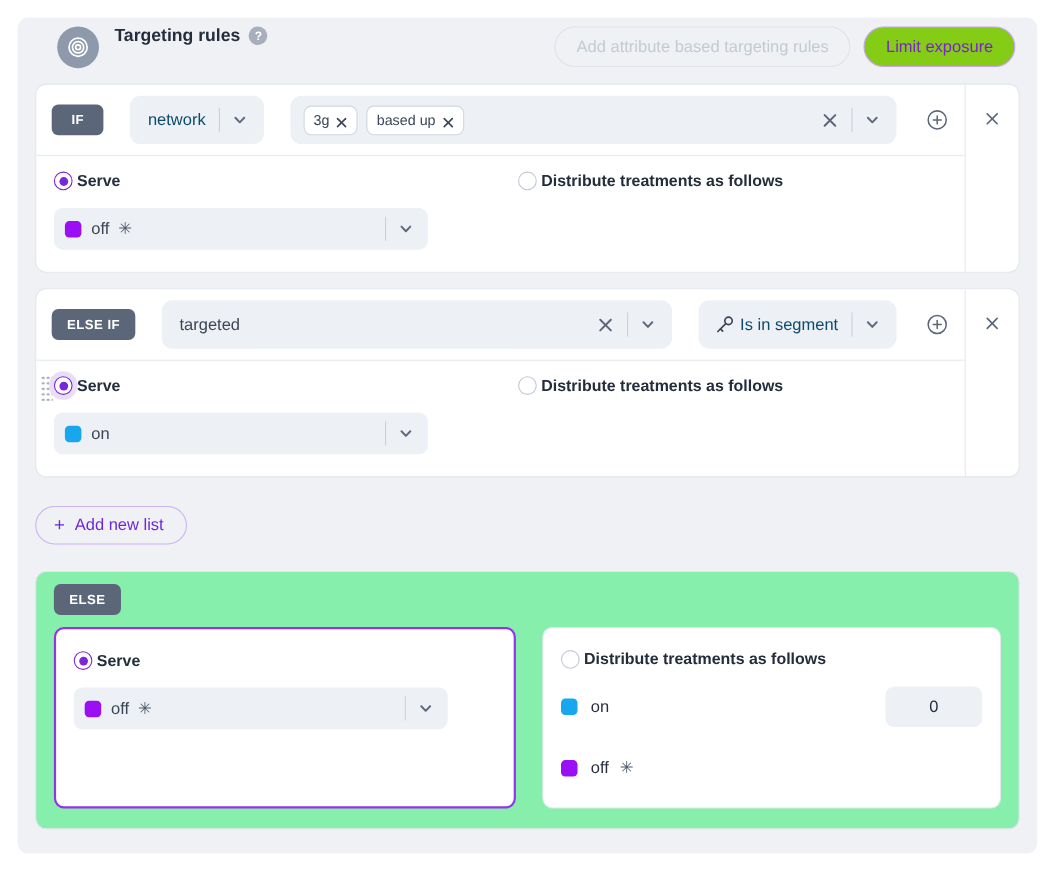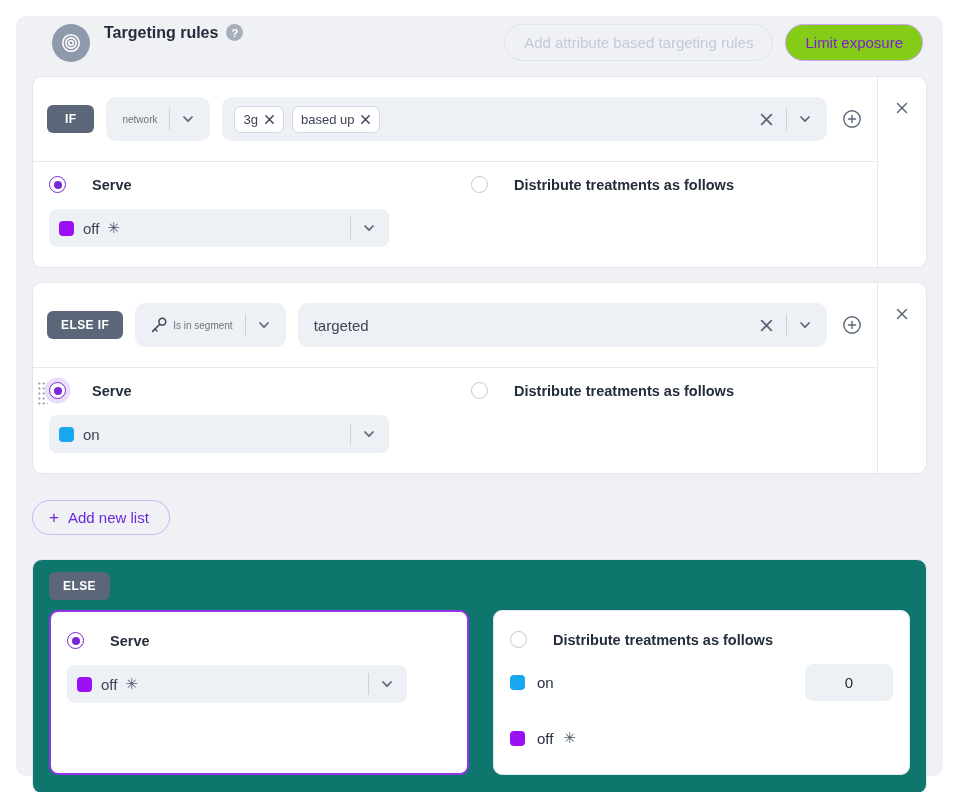--- a/index.html
+++ b/index.html
@@ -16,59 +16,59 @@
   .pill.disabled { border:1px solid #dfe3ea; color:#c3cad6; }
   .pill.purple { border:1px solid #c9a3f6; color:#7b22cf; background:#84cc16; margin-left:12px; }
 
   
   .rule-card { background:#ffffff; border:1px solid #e3e6ec; border-radius:10px; display:flex; overflow:hidden; }
   .rule-card + .rule-card { margin-top:14px; }
   .rule-main { flex:1; min-width:0; }
   .rule-side { width:49px; border-left:1px solid #e6e9ee; display:flex; justify-content:center; align-items:flex-start; padding-top:20px; }
   .xbtn { background:none; border:none; cursor:pointer; line-height:0; padding:4px; }
 
-  .cond { display:flex; align-items:center; gap:12px; padding:20px 14px; border-bottom:1px solid #e6e9ee; }
+  .cond { display:flex; align-items:center; gap:24px; padding:10px 14px; border-bottom:1px solid #e6e9ee; }
   .badge { background:#5b6779; color:#ffffff; font-size:12px; font-weight:bold; letter-spacing:.4px; border-radius:6px; padding:7px 14px; flex:0 0 auto; }
   .badge.if { padding:7px 18px; }
 
   .field { background:#edf0f4; border-radius:10px; height:44px; display:flex; align-items:center; padding:0 12px; }
-  .field .lbl { font-size:10px; color:#737373; margin:0 12px 0 4px; white-space:nowrap; }
+  .field .lbl { font-size:15px; color:#0c4a6e; margin:0 12px 0 4px; white-space:nowrap; }
   .vdiv { width:1px; height:22px; background:#ccd2dc; flex:0 0 auto; }
   .chev { margin-left:10px; margin-right:2px; line-height:0; flex:0 0 auto; }
   .grow { flex:1; min-width:0; }
   .micon { line-height:0; margin-left:2px; }
 
-  .chip { background:#ffffff; border:1px solid #d2d8e0; border-radius:7px; padding:5px 8px; font-size:13px; color:#3b4556; display:inline-flex; align-items:center; gap:6px; margin-right:8px; }
+  .chip { background:#ffffff; border:1px solid #d2d8e0; border-radius:7px; padding:5px 8px; font-size:13px; color:#3b4556; display:inline-flex; align-items:flex-end; gap:6px; margin-right:8px; }
   .chip .cx { line-height:0; cursor:pointer; }
   .clear-x { line-height:0; cursor:pointer; margin-right:12px; margin-left:8px; }
   .plus-circle { line-height:0; cursor:pointer; flex:0 0 auto; margin-left:2px; }
   .seg-input { flex:1; min-width:0; background:transparent; border:none; outline:none; font-size:15px; color:#3b4556; font-family:inherit; padding:0 4px; }
 
   .serve-sec { position:relative; padding:14px 16px 20px; }
   .opt-row { display:flex; align-items:center; }
-  .opt { display:flex; align-items:flex-end; gap:26px; }
+  .opt { display:flex; align-items:flex-end; gap:4px; }
   .opt-serve { width:422px; flex:0 0 auto; }
   .opt-label { font-size:14.5px; font-weight:bold; color:#232d3b; }
   .radio { width:17px; height:17px; border-radius:50%; border:1.5px solid #c2c9d4; background:#ffffff; position:relative; flex:0 0 auto; cursor:pointer; }
   .radio.sel { border-color:#7c27d6; }
   .radio.sel::after { content:""; position:absolute; left:50%; top:50%; width:8px; height:8px; margin:-4px 0 0 -4px; border-radius:50%; background:#7c27d6; }
   .radio.halo { box-shadow:0 0 0 4.5px #e9defa; }
   .treat-dd { margin-top:16px; width:340px; height:38px; background:#edf0f4; border-radius:8px; display:flex; align-items:center; padding:0 10px; cursor:pointer; }
   .sq { width:15px; height:15px; border-radius:4px; flex:0 0 auto; }
   .treat-name { font-size:15px; color:#3b4556; margin-left:9px; }
   .def-mark { font-size:15px; color:#4e5a6b; margin-left:8px; }
   .drag-handle { position:absolute; left:4px; top:13px; width:11px; height:24px;
     background-image:radial-gradient(circle, #a6aebc 1.15px, transparent 1.3px); background-size:4.5px 5px; }
 
   
   .add-rule { margin:26px 0 0 0; display:inline-flex; align-items:center; gap:9px; border:1px solid #cdb4f3; color:#6d28d9; background:transparent; border-radius:999px; font-size:15px; padding:8px 20px 8px 16px; cursor:pointer; font-family:inherit; }
   .add-rule .plus { font-size:17px; line-height:1; }
 
   
-  .else-card { margin-top:24px; background:#0f766e; border:1px solid #e3e6ec; border-radius:10px; padding:16px 16px 18px; }
+  .else-card { margin-top:24px; background:#86efac; border:1px solid #e3e6ec; border-radius:10px; padding:16px 16px 18px; }
   .else-panels { display:flex; gap:24px; margin-top:16px; }
   .panel { border-radius:9px; padding:14px 16px; background:#ffffff; }
   .panel.serve-panel { width:420px; border:2px solid #9333ea; }
   .panel.dist-panel { flex:1; border:1px solid #e3e6ec; }
   .dist-row { display:flex; align-items:center; margin-top:12px; height:44px; }
   .dist-row:first-of-type { margin-top:10px; }
   .dist-name { font-size:15px; color:#26303e; margin-left:12px; }
   .dist-input { margin-left:auto; width:88px; height:37px; background:#edf0f4; border:none; border-radius:8px; text-align:center; font-size:15px; color:#26303e; font-family:inherit; outline:none; }
 
   svg { display:block; }
@@ -188,45 +188,45 @@
       </button>
     </div>
   </div>
 
   
   <div class="rule-card">
     <div class="rule-main">
       <div class="cond">
         <span class="badge">ELSE IF</span>
 
+        <div class="field grow">
+          <input class="seg-input" value="targeted" style="">
+          <span class="clear-x">
+            <svg width="15" height="15" viewBox="0 0 14 14" stroke="#5b6779" stroke-width="1.7" stroke-linecap="round">
+                <line x1="2.5" y1="2.5" x2="11.5" y2="11.5"></line>
+                <line x1="11.5" y1="2.5" x2="2.5" y2="11.5"></line>
+              </svg>
+          </span>
+          <span class="vdiv"></span>
+          <span class="chev">
+            <svg width="16" height="16" viewBox="0 0 16 16" fill="none" stroke="#5f6b7d" stroke-width="1.8" stroke-linecap="round" stroke-linejoin="round">
+                <polyline points="4,6 8,10.2 12,6"></polyline>
+              </svg>
+          </span>
+        </div>
+
         <div class="field">
           <span class="micon">
             <svg width="20" height="20" viewBox="0 0 20 20" fill="none" stroke="#3b4556" stroke-width="1.5" stroke-linecap="round" stroke-linejoin="round">
               <circle cx="13.3" cy="6.7" r="3.4"></circle>
               <line x1="10.8" y1="9.2" x2="3.6" y2="16.4"></line>
               <line x1="6" y1="14" x2="8" y2="16"></line>
             </svg>
           </span>
           <span class="lbl">Is in segment</span>
-          <span class="vdiv"></span>
-          <span class="chev">
-            <svg width="16" height="16" viewBox="0 0 16 16" fill="none" stroke="#5f6b7d" stroke-width="1.8" stroke-linecap="round" stroke-linejoin="round">
-                <polyline points="4,6 8,10.2 12,6"></polyline>
-              </svg>
-          </span>
-        </div>
-
-        <div class="field grow">
-          <input class="seg-input" value="targeted" style="">
-          <span class="clear-x">
-            <svg width="15" height="15" viewBox="0 0 14 14" stroke="#5b6779" stroke-width="1.7" stroke-linecap="round">
-                <line x1="2.5" y1="2.5" x2="11.5" y2="11.5"></line>
-                <line x1="11.5" y1="2.5" x2="2.5" y2="11.5"></line>
-              </svg>
-          </span>
           <span class="vdiv"></span>
           <span class="chev">
             <svg width="16" height="16" viewBox="0 0 16 16" fill="none" stroke="#5f6b7d" stroke-width="1.8" stroke-linecap="round" stroke-linejoin="round">
                 <polyline points="4,6 8,10.2 12,6"></polyline>
               </svg>
           </span>
         </div>
 
         <span class="plus-circle">
           <svg width="22" height="22" viewBox="0 0 22 22" fill="none" stroke="#5b6779" stroke-width="1.4" stroke-linecap="round">

